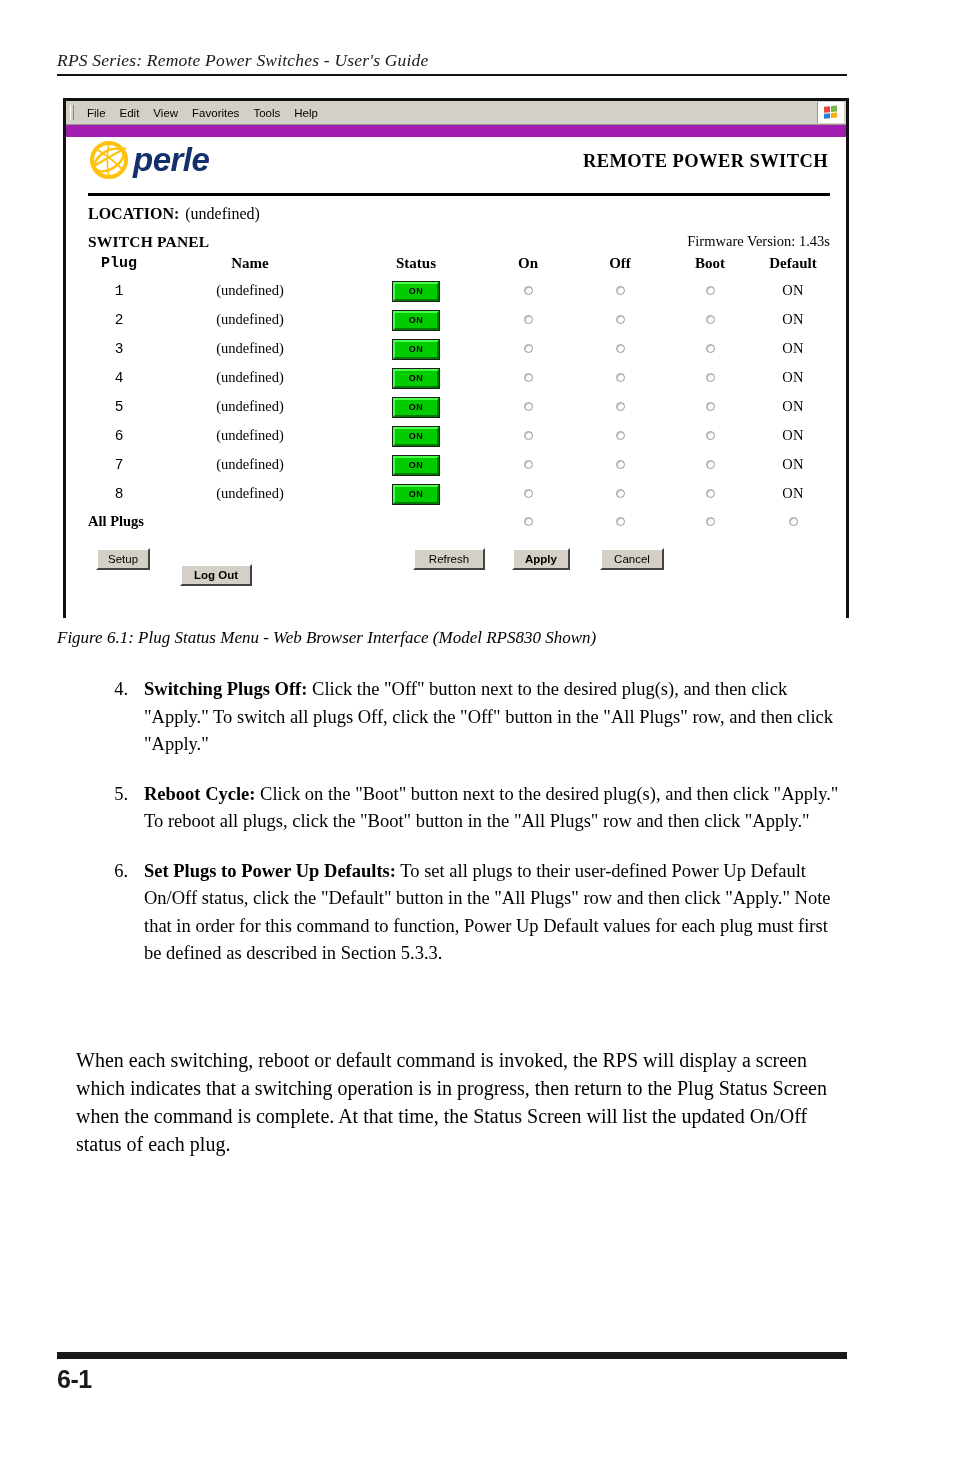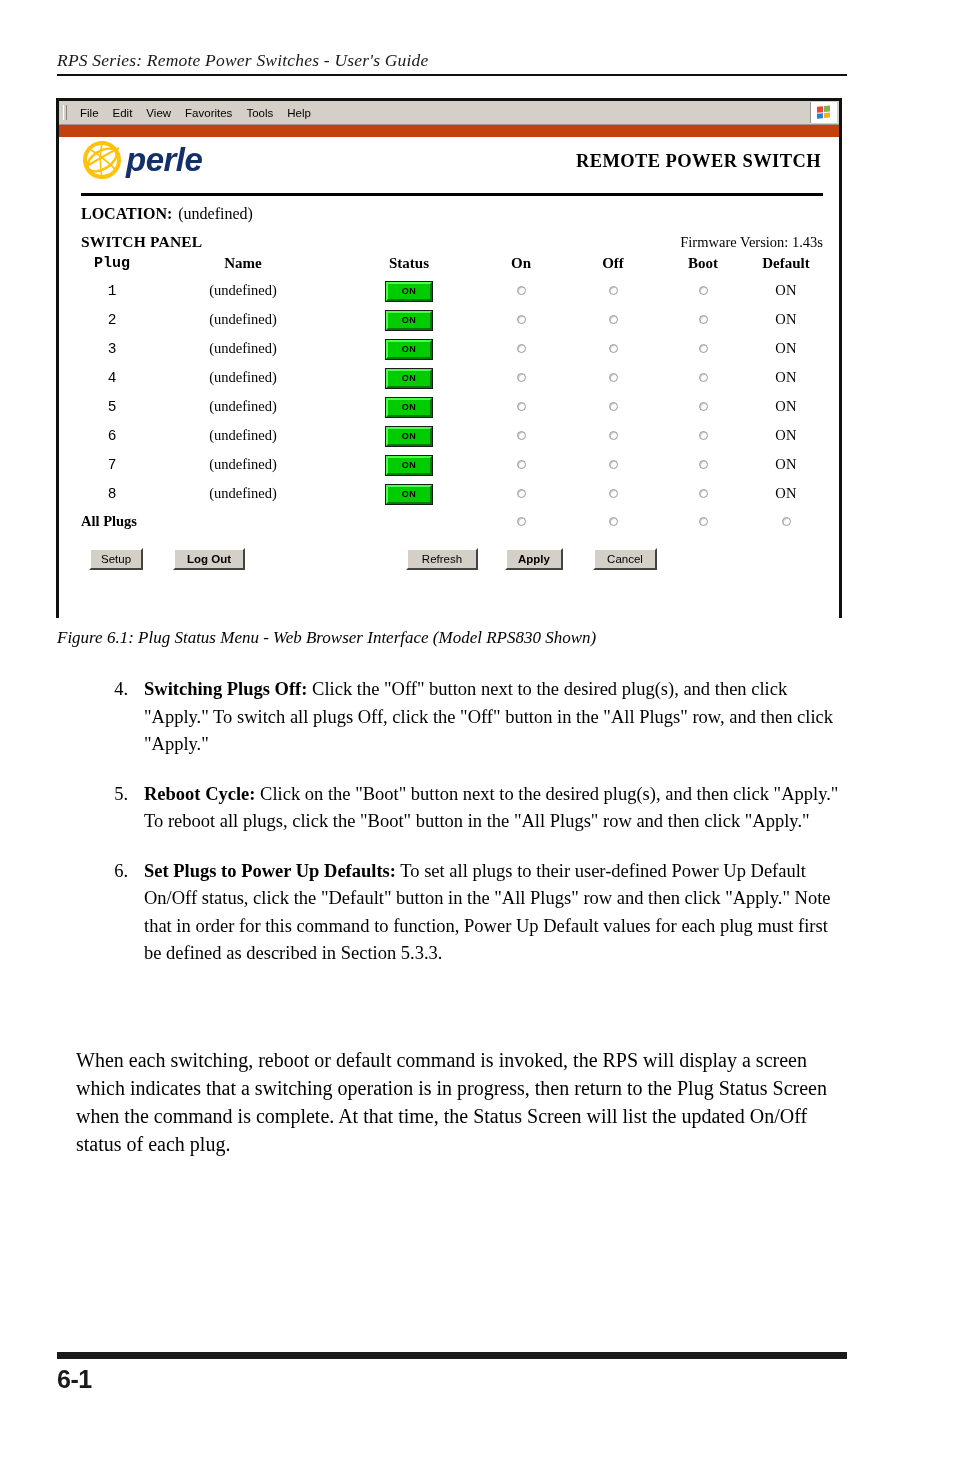--- a/index.html
+++ b/index.html
@@ -33,26 +33,26 @@
   }
   .running-head-rule {
     margin-top: 3px;
     border-top: 2.5px solid #111;
     width: 790px;
   }
 
   
   .screenshot {
     position: absolute;
-    left: 56px;
+    left: 63px;
     top: 98px;
     width: 786px;
     height: 520px;
     border: 3px solid #111;
-    background: #c2410c;
+    background: #a21caf;
     box-sizing: border-box;
   }
   .menubar {
     height: 24px;
     background: #d4d0c8;
     border-bottom: 1px solid #9b978f;
     display: flex;
     align-items: center;
     position: relative;
     box-sizing: border-box;
@@ -167,21 +167,21 @@
   .location-value {
     font-weight: normal;
     margin-left: 6px;
   }
 
   
   .panel-head {
     margin: 10px 16px 0 22px;
     display: flex;
     justify-content: space-between;
-    align-items: center;
+    align-items: flex-start;
     font-family: Liberation Serif, serif;
   }
   .panel-title {
     font-weight: bold;
     font-size: 15.5px;
     letter-spacing: 0.2px;
   }
   .firmware {
     font-size: 14.5px;
     white-space: nowrap;
@@ -282,21 +282,21 @@
     font-family: "Liberation Sans", sans-serif;
     font-size: 11.5px;
     color: #000;
     display: flex;
     align-items: center;
     justify-content: center;
     box-sizing: border-box;
     white-space: nowrap;
   }
   .btn-setup   { left: 8px;   width: 54px; }
-  .btn-logout  { left: 92px;  width: 72px; font-weight: bold; }
+  .btn-logout  { left: 92px;  width: 72px; font-weight: bold; margin-top: 16px; }
   .btn-refresh { left: 325px; width: 72px; }
   .btn-apply   { left: 424px; width: 58px; font-weight: bold; }
   .btn-cancel  { left: 512px; width: 64px; }
 
   
   .figure-caption {
     position: absolute;
     left: 57px;
     top: 628px;
     width: 800px;

